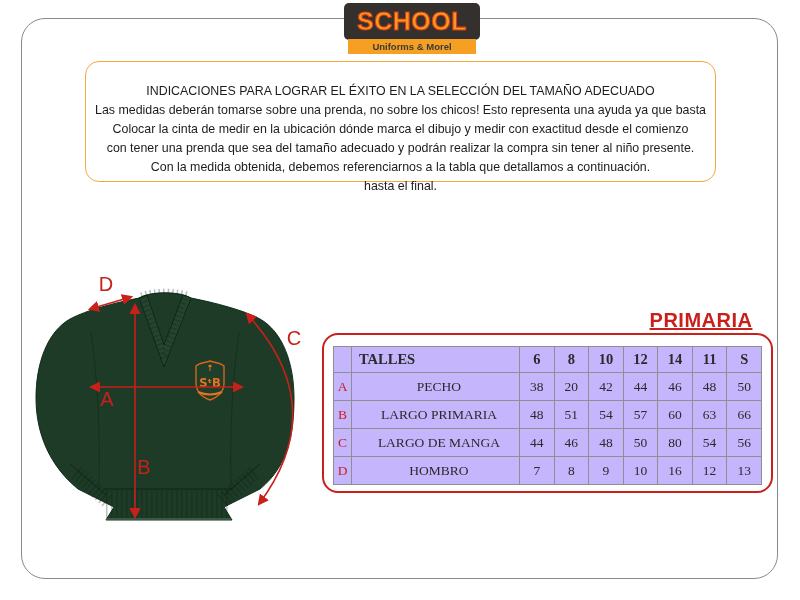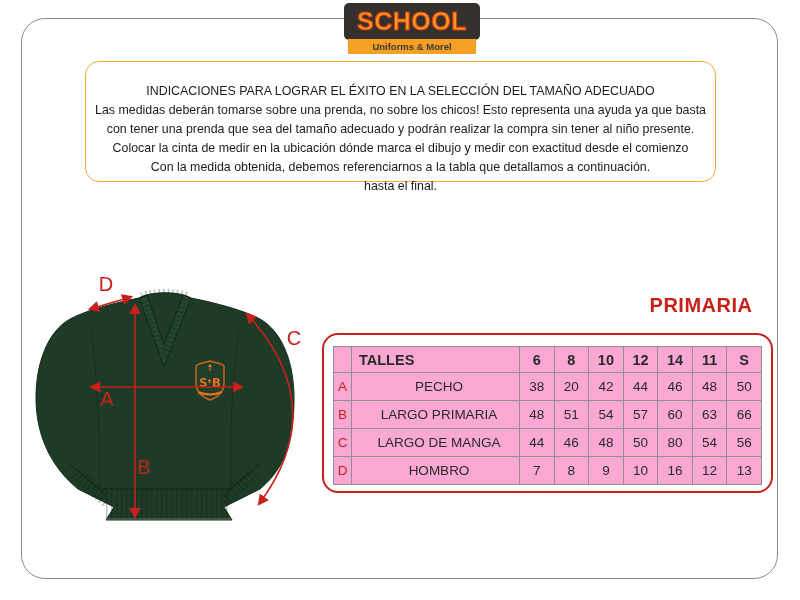--- a/index.html
+++ b/index.html
@@ -37,34 +37,34 @@
   .instructions {
     left:85px; top:45px; width:631px; height:121px; box-sizing:border-box;
     border:1.5px solid #f3a93c; border-radius:14px;
     padding-top:20px; text-align:center;
     font-size:12.4px; color:#1c1c1c;margin-top:16px;
   }
   .instr-line { line-height:19px; min-height:19px; white-space:nowrap; }
 
   
   .section-title {
-    left:645px; top:294px; width:112px; text-align:center;
+    left:645px; top:309px; width:112px; text-align:center;
     font-size:20px; font-weight:600; color:#c8201a;
-    letter-spacing:0.5px;
+    text-decoration:underline; letter-spacing:0.5px;
   }
 
   
   .table-wrap {
     left:322px; top:333px; width:451px; height:160px; box-sizing:border-box;
     border:2px solid #c8201a; border-radius:16px;
     padding:11px 9px 0 9px;
   }
   table.size-table {
     border-collapse:collapse; table-layout:fixed; width:100%;
-    background:#f9a8d4; color:#2a2a2a;
+    background:#c4b5fd; color:#2a2a2a;font-family:Liberation Serif, serif;
   }
   .size-table td {
     border:1px solid #8f8f8f; text-align:center;
     font-size:13.5px; height:27px; padding:0; overflow:hidden;
   }
   .size-table tr.hdr td { height:25px; font-weight:bold; font-size:14.5px; }
   .size-table td.lbl { text-align:center; padding-left:7px; }
   .size-table td.talles { text-align:left; padding-left:7px; font-size:15px; }
   .size-table td.letter { color:#c8201a; }
 
@@ -80,22 +80,22 @@
     <span class="logo-title">SCHOOL</span>
   </div>
   <div class="logo-orange">
     <span class="logo-subtitle">Uniforms &amp; Morel</span>
   </div>
 </div>
 
 <div class="abs instructions">
   <div class="instr-line">INDICACIONES PARA LOGRAR EL ÉXITO EN LA SELECCIÓN DEL TAMAÑO ADECUADO</div>
   <div class="instr-line">Las medidas deberán tomarse sobre una prenda, no sobre los chicos!  Esto representa una ayuda ya que basta</div>
+  <div class="instr-line">Colocar la cinta de medir en la ubicación dónde marca el dibujo y medir con exactitud desde el comienzo</div>
   <div class="instr-line">con tener una prenda que sea del tamaño adecuado y podrán realizar la compra sin tener al niño presente.</div>
-  <div class="instr-line">Colocar la cinta de medir en la ubicación dónde marca el dibujo y medir con exactitud desde el comienzo</div>
   <div class="instr-line">Con la medida obtenida, debemos referenciarnos a la tabla que detallamos a continuación.</div>
   <div class="instr-line">hasta el final.</div>
   <div class="instr-line"></div>
 </div>
 
 <svg class="abs sweater-svg" width="292" height="285" viewBox="30 255 292 285">
   <defs>
     <marker id="arr" viewBox="0 0 10 10" refX="8" refY="5" markerWidth="7" markerHeight="7" orient="auto-start-reverse">
       <path d="M0,0 L10,5 L0,10 z" fill="#c8201a"></path>
     </marker>

